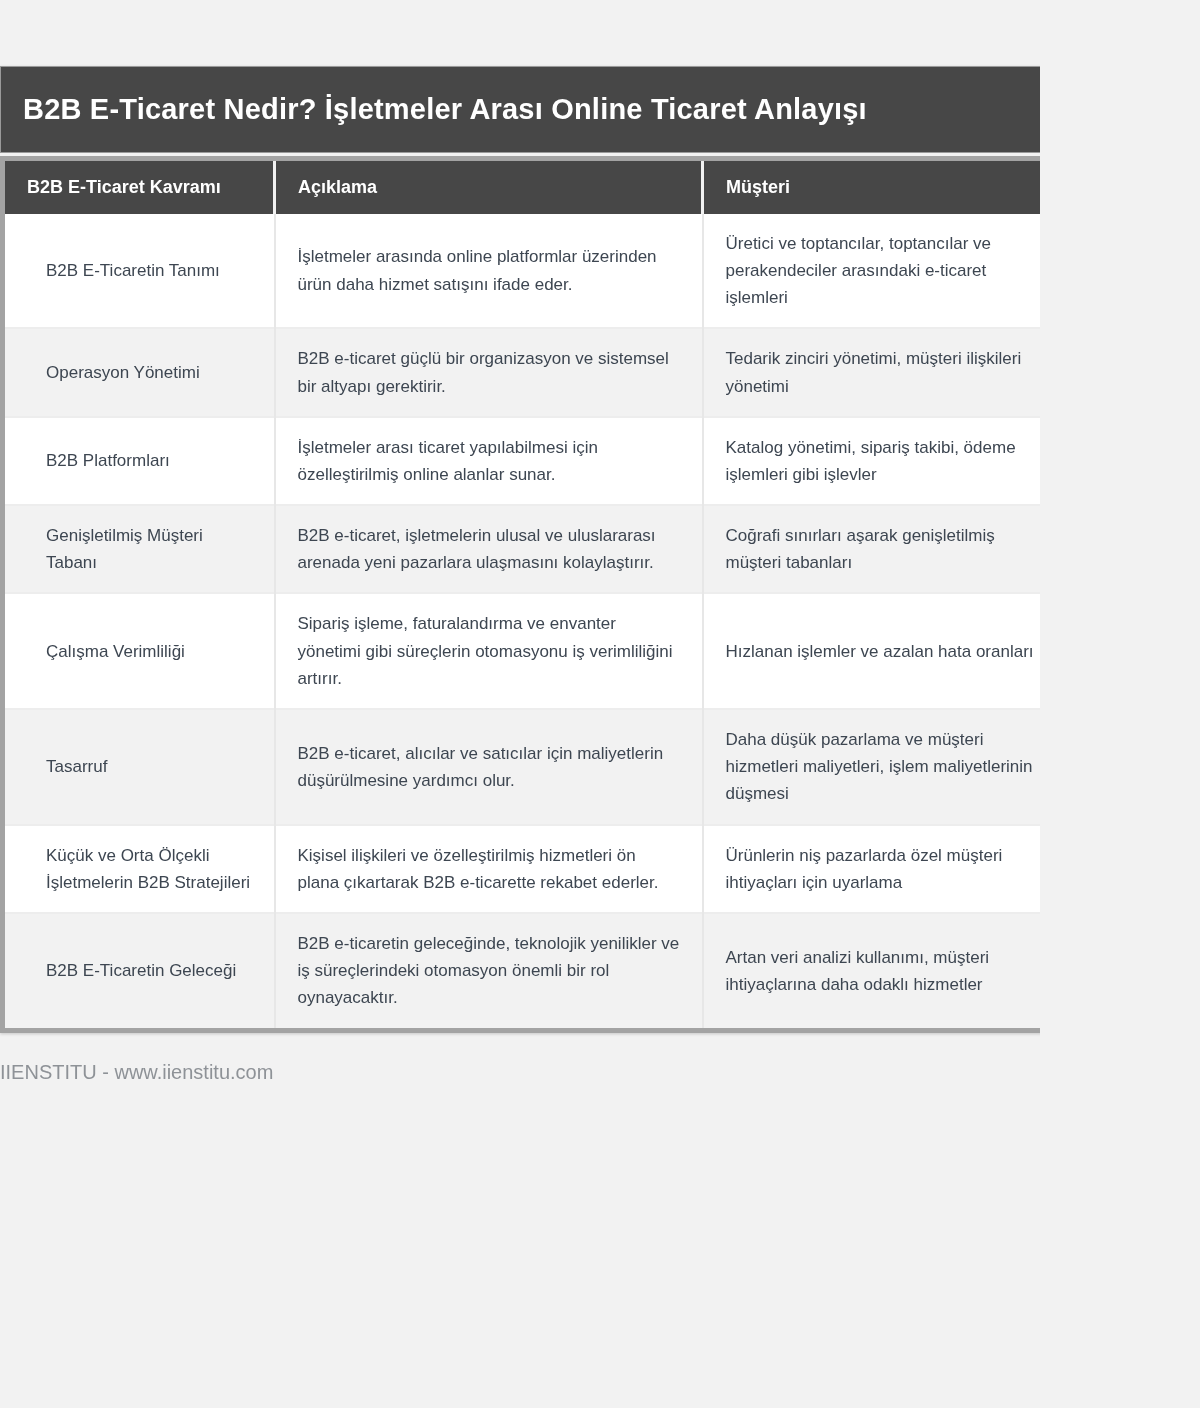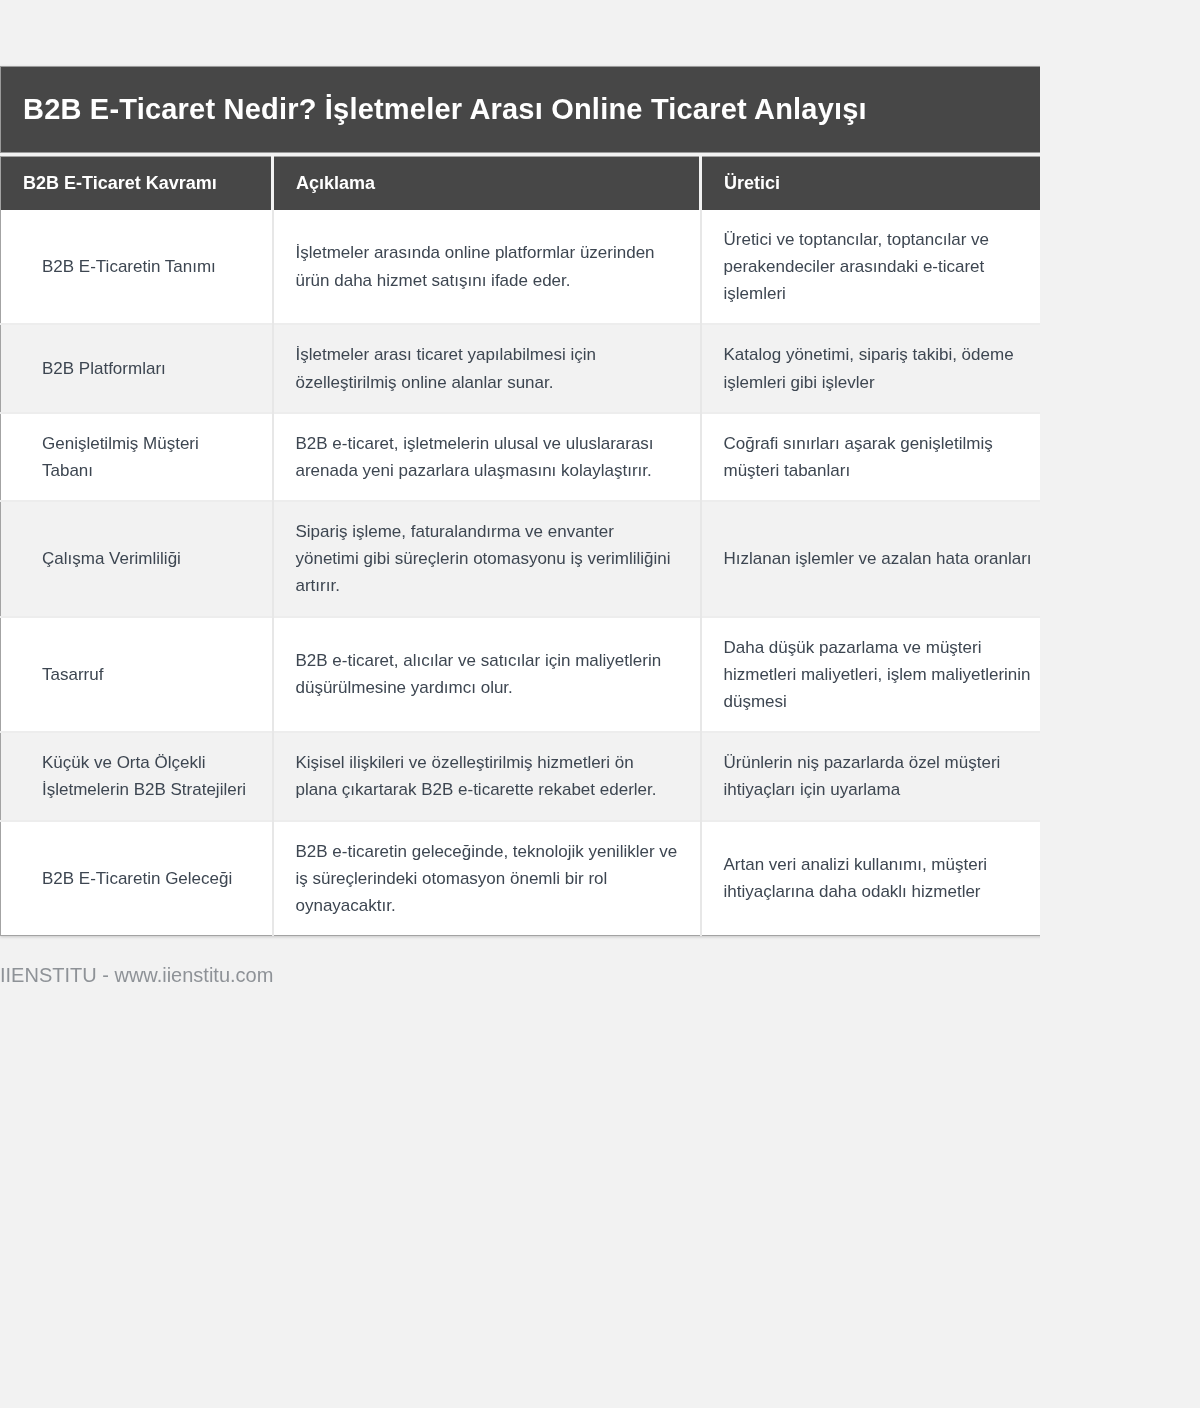--- a/index.html
+++ b/index.html
@@ -31,21 +31,21 @@
     margin: 0;
     font-size: 29px;
     font-weight: bold;
     letter-spacing: 0.2px;
     line-height: 1.2;
   }
   table {
     width: 100%;
     border-collapse: collapse;
     table-layout: fixed;
-    border: 1px solid #a3a3a3;
+    border: 5px solid #a3a3a3;
   }
   col.col-concept { width: 272px; }
   col.col-desc    { width: 428px; }
   col.col-ex      { width: 368px; }
   thead th {
     background: #474747;
     color: #ffffff;
     font-size: 18px;
     font-weight: bold;
     text-align: left;
@@ -87,30 +87,35 @@
     <table>
       <colgroup>
         <col class="col-concept">
         <col class="col-desc">
         <col class="col-ex">
       </colgroup>
       <thead>
         <tr>
           <th>B2B E-Ticaret Kavramı</th>
           <th>Açıklama</th>
-          <th>Üretici</th>
+          <th>Müşteri</th>
         </tr>
       </thead>
       <tbody>
       <tr>
         <td class="c-concept">B2B E-Ticaretin Tanımı</td>
         <td class="c-desc">İşletmeler arasında online platformlar üzerinden ürün daha hizmet satışını ifade eder.</td>
         <td class="c-ex">Üretici ve toptancılar, toptancılar ve perakendeciler arasındaki e-ticaret işlemleri</td>
       </tr>
 
+      <tr>
+        <td class="c-concept">Operasyon Yönetimi</td>
+        <td class="c-desc">B2B e-ticaret güçlü bir organizasyon ve sistemsel bir altyapı gerektirir.</td>
+        <td class="c-ex">Tedarik zinciri yönetimi, müşteri ilişkileri yönetimi</td>
+      </tr>
 
       <tr>
         <td class="c-concept">B2B Platformları</td>
         <td class="c-desc">İşletmeler arası ticaret yapılabilmesi için özelleştirilmiş online alanlar sunar.</td>
         <td class="c-ex">Katalog yönetimi, sipariş takibi, ödeme işlemleri gibi işlevler</td>
       </tr>
 
 
 
       <tr>

